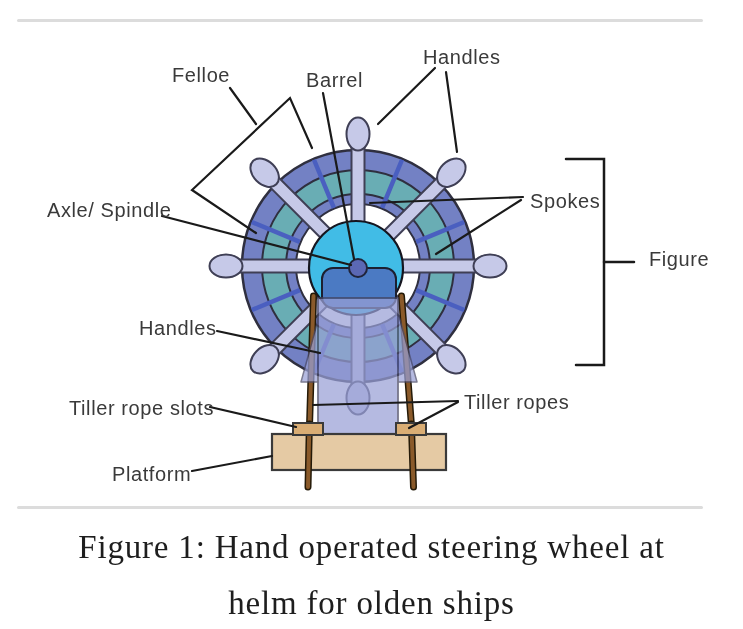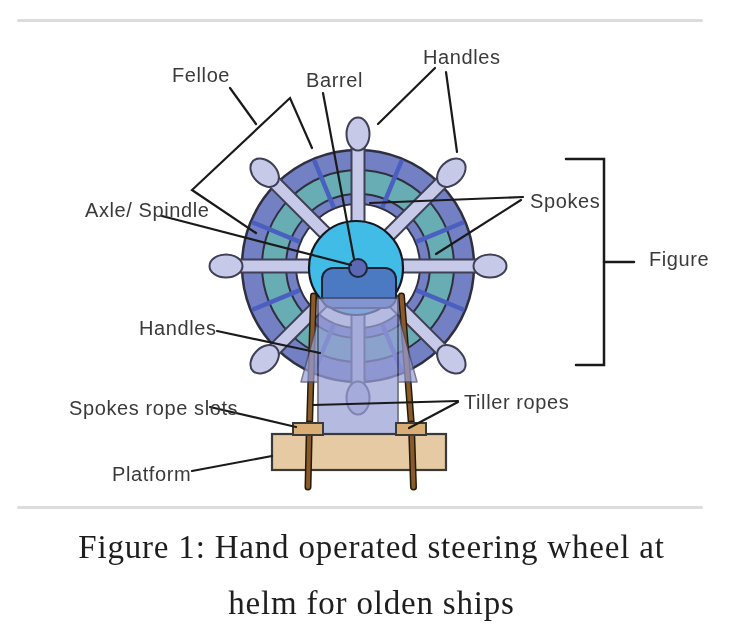--- a/index.html
+++ b/index.html
@@ -100,23 +100,23 @@
       <path d="M566,159 L604,159 L604,365 L576,365" stroke-width="2.5"></path>
       <path d="M604,262 L634,262" stroke-width="2.5"></path>
     </g>
   </svg>
 
   <div class="lbl" style="left:172px;top:64px;">Felloe</div>
   <div class="lbl" style="left:306px;top:69px;">Barrel</div>
   <div class="lbl" style="left:423px;top:46px;">Handles</div>
   <div class="lbl" style="left:530px;top:182px;margin-top:8px;">Spokes</div>
   <div class="lbl" style="left:649px;top:248px;">Figure</div>
-  <div class="lbl" style="left:47px;top:199px;margin-left:38px;">Axle/ Spindle</div>
+  <div class="lbl" style="left:47px;top:199px;">Axle/ Spindle</div>
   <div class="lbl" style="left:139px;top:317px;">Handles</div>
-  <div class="lbl" style="left:69px;top:397px;">Spokes rope slots</div>
+  <div class="lbl" style="left:69px;top:397px;">Tiller rope slots</div>
   <div class="lbl" style="left:112px;top:463px;text-align:center;">Platform</div>
   <div class="lbl" style="left:464px;top:391px;">Tiller ropes</div>
 
   <div id="caption">
     <div>Figure 1: Hand operated steering wheel at</div>
     <div>helm for olden ships</div>
   </div>
 
 </div>
 

